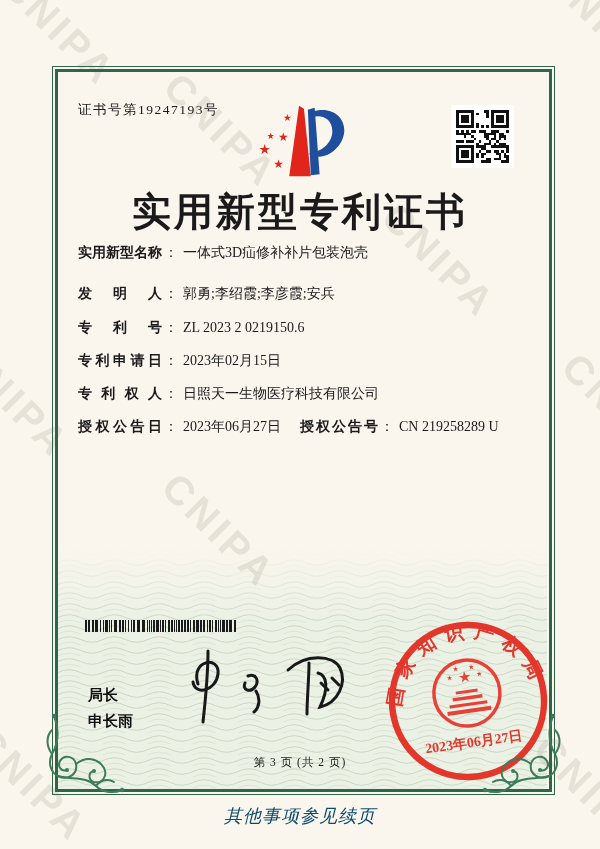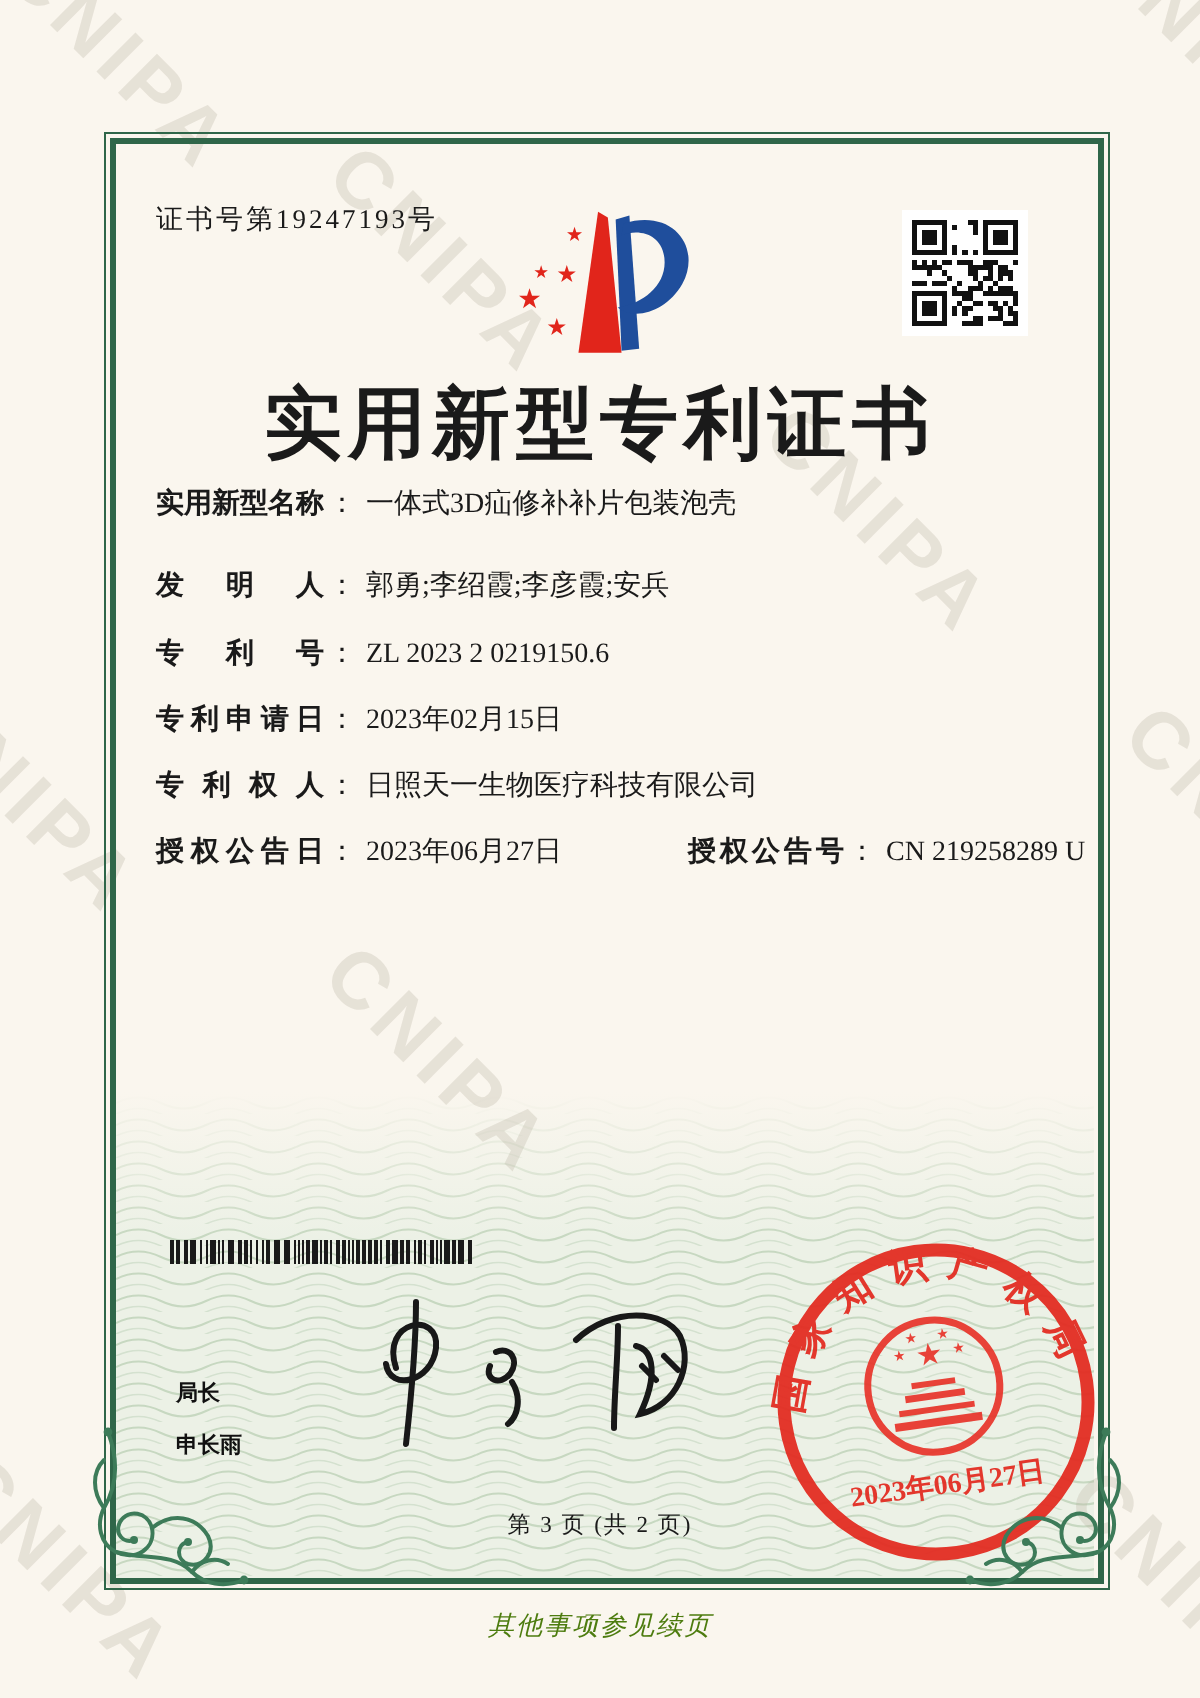--- a/index.html
+++ b/index.html
@@ -37,35 +37,35 @@
   .title{
     position:absolute;left:0;top:185px;width:600px;text-align:center;
     font-size:39px;font-weight:bold;letter-spacing:3px;
   }
   .fields{position:absolute;left:78px;top:243px;width:460px;font-size:14px;}
   .frow{position:relative;line-height:20px;}
   .flabel{display:inline-block;width:84px;text-align:justify;text-align-last:justify;vertical-align:top;font-weight:bold;}
   .fcolon{display:inline-block;margin:0 5px 0 2px;vertical-align:top;}
   .fvalue{display:inline-block;width:345px;vertical-align:top;}
   .pair2{position:absolute;left:222px;top:0;white-space:nowrap;}
-  .pair2 .flabel{width:78px;margin-left:44px;}
+  .pair2 .flabel{width:78px;}
   .paras{
     position:absolute;left:76px;top:487px;width:452px;
     font-style:italic;font-size:12.6px;line-height:19px;letter-spacing:0.4px;color:#2b2b2b;
   }
   .paras p{margin:0;text-indent:2em;}
   .barcode{position:absolute;left:85px;top:620px;}
   .signer{position:absolute;left:88px;top:684px;
-    font-family:Liberation Serif, serif;
-    font-size:11px;font-weight:600;line-height:26px;color:#111;}
+    font-family:Liberation Mono, monospace;
+    font-size:15px;font-weight:600;line-height:26px;color:#111;}
   .signature{position:absolute;left:168px;top:646px;}
   .seal{position:absolute;left:383px;top:616px;transform:rotate(-8deg);z-index:3;}
   .pagenum{position:absolute;left:0;top:755px;width:600px;text-align:center;font-size:11.5px;letter-spacing:1px;}
   .footnote{position:absolute;left:0;top:804px;width:600px;text-align:center;
-    font-style:italic;font-size:13px;letter-spacing:1px;color:#4d7c0f;}
+    font-style:italic;font-size:18px;letter-spacing:1px;color:#0c4a6e;}
   .flourish{position:absolute;z-index:4;pointer-events:none;}
   .flourish-bl{left:38px;top:710px;}
   .flourish-br{left:477px;top:710px;transform:scaleX(-1);}
 </style>
 </head>
 <body>
 
 <div class="wm" style="left:-12px;top:6px;">CNIPA</div>
 <div class="wm" style="left:532px;top:-2px;">CNIPA</div>
 <div class="wm" style="left:150px;top:108px;">CNIPA</div>

